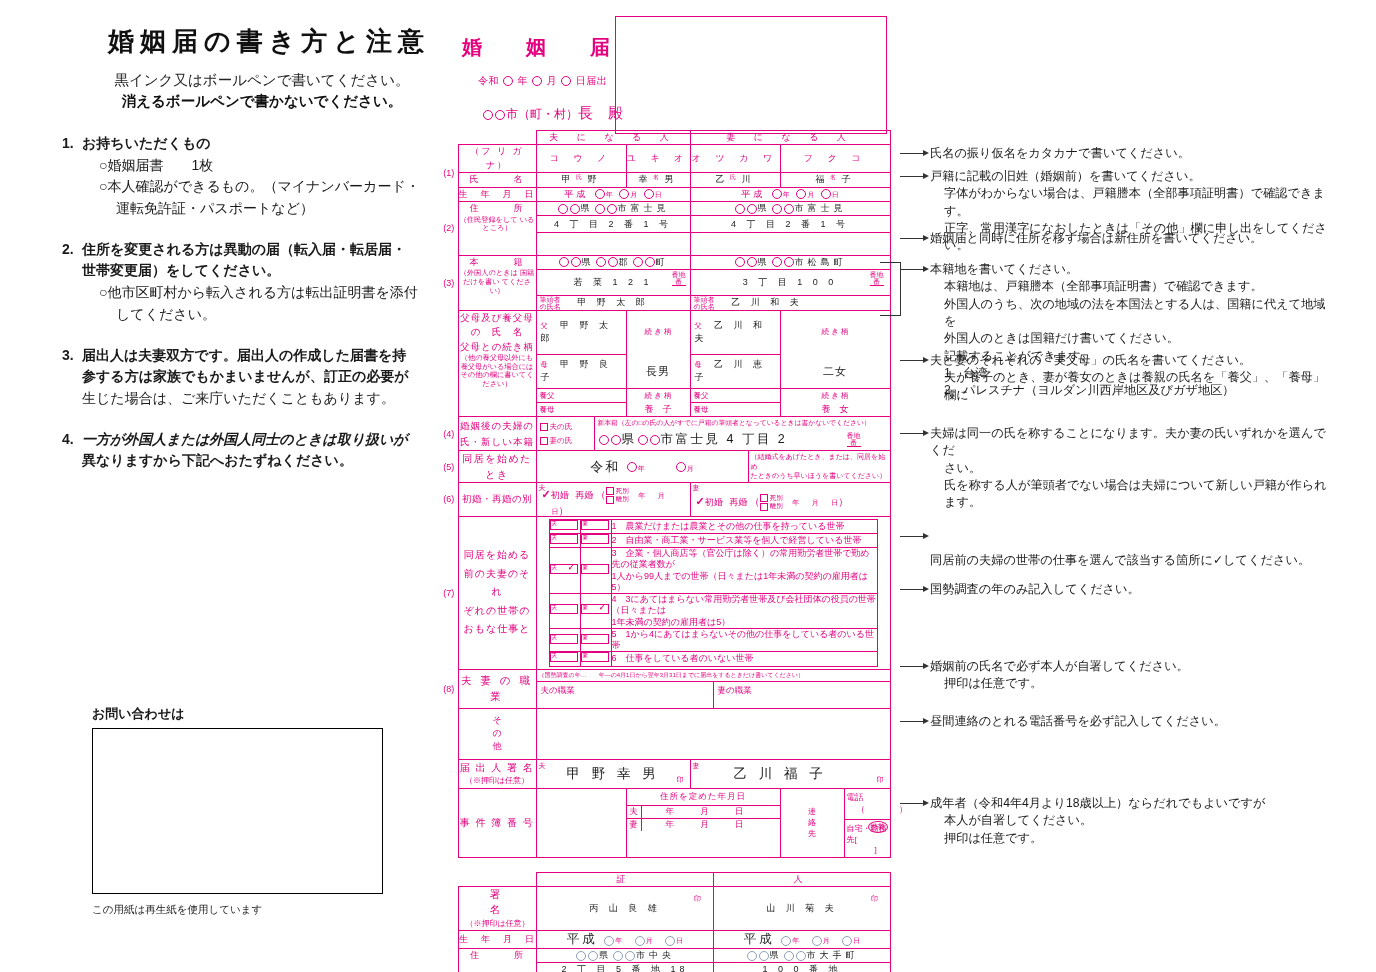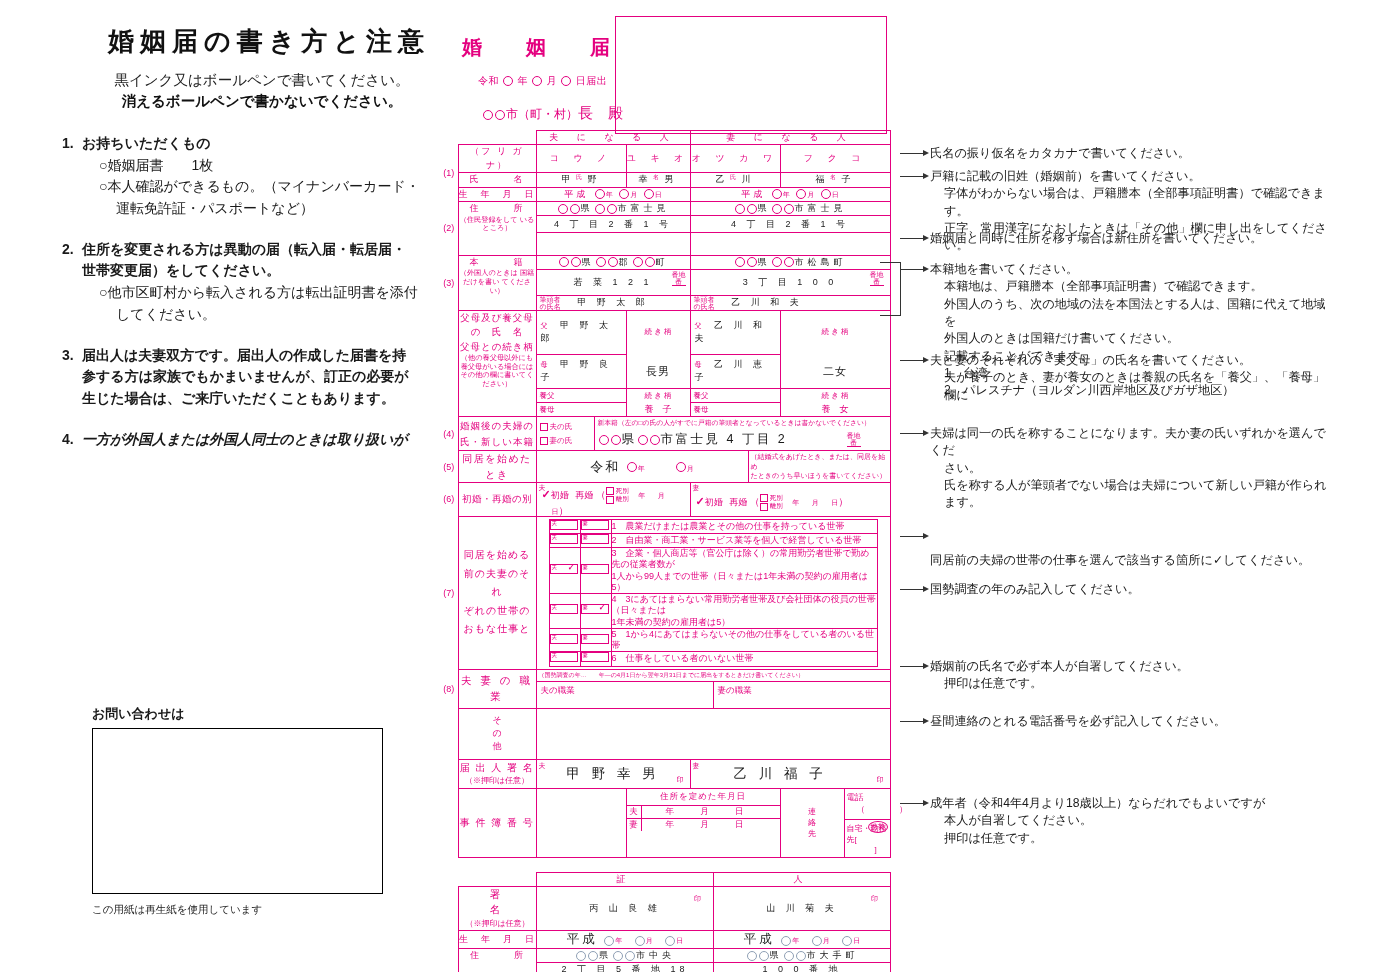--- a/index.html
+++ b/index.html
@@ -120,27 +120,31 @@
         <div class="note-row">
           <span class="idx">3.</span>
           <span class="txt" style="padding-left: 0px; font-weight: bold;">届出人は夫妻双方です。届出人の作成した届書を持</span>
         </div>
         <div class="note-row">
           <span class="idx"></span>
           <span class="txt" style="padding-left: 0px; font-weight: bold;">参する方は家族でもかまいませんが、訂正の必要が</span>
         </div>
         <div class="note-row">
           <span class="idx"></span>
-          <span class="txt" style="padding-left: 0px; font-weight: bold;">生じた場合は、ご来庁いただくこともあります。</span>
+          <span class="txt" style="padding-left: 0px; font-weight: normal;">生じた場合は、ご来庁いただくこともあります。</span>
         </div>
       </div>
       <div class="note">
         <div class="note-row">
           <span class="idx">4.</span>
           <span class="txt" style="padding-left: 0px; font-weight: bold; font-style: italic;">一方が外国人または外国人同士のときは取り扱いが</span>
+        </div>
+        <div class="note-row">
+          <span class="idx"></span>
+          <span class="txt" style="padding-left: 0px; font-weight: bold;">異なりますから下記へおたずねください。</span>
         </div>
       </div>
     </div>
 </div>
 <div id="inquiry-title">お問い合わせは</div>
 <div id="inquiry-box"></div>
 <div id="recycle-note">この用紙は再生紙を使用しています</div>
 
 <div id="form-wrap">
 

